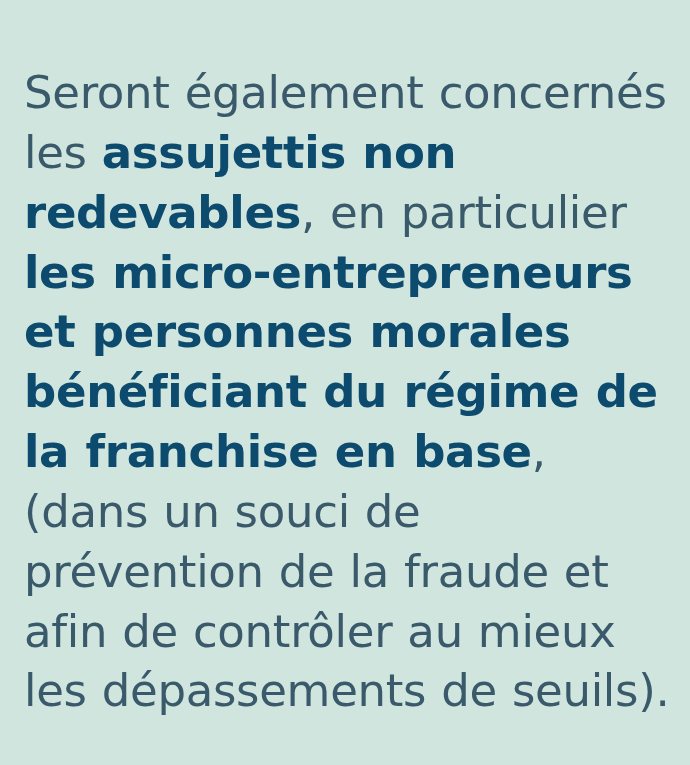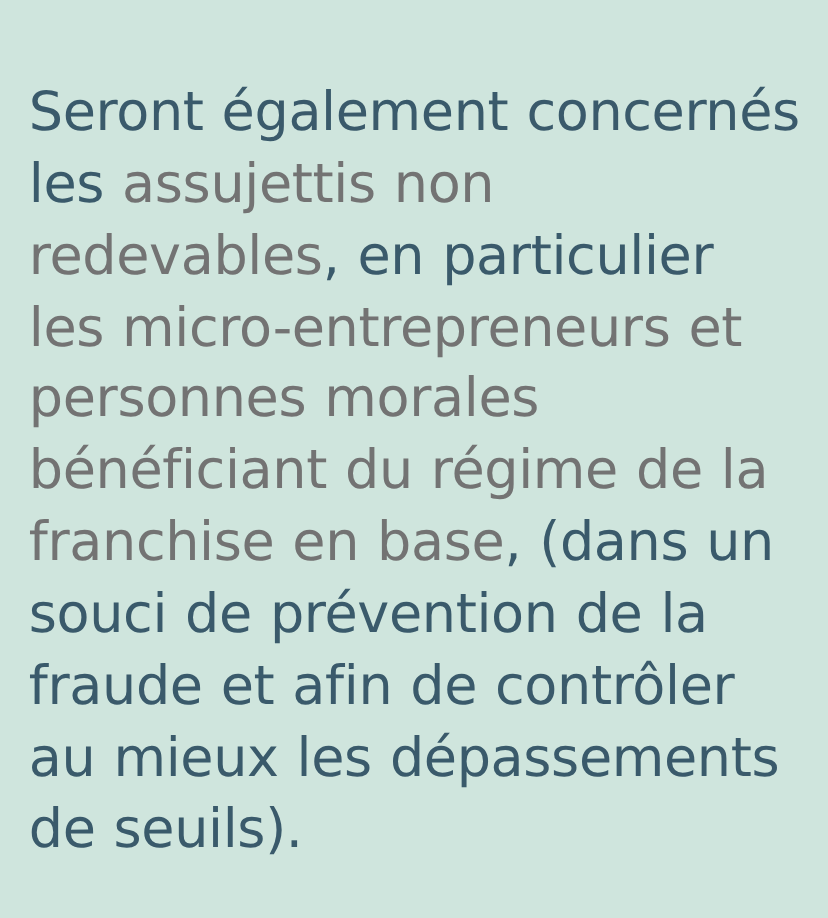--- a/index.html
+++ b/index.html
@@ -22,22 +22,22 @@
   }
   .paragraph {
     font-size: 45px;
     line-height: 1.33;
     letter-spacing: -0.3px;
     color: #3a5a6b;
     font-weight: 400;
     word-spacing: 1px;
   }
   .accent {
-    color: #737373;
-    font-weight: 400;
+    color: #0c4a6e;
+    font-weight: 700;
   }
   .normal {
     color: #3a5a6b;
     font-weight: 400;
   }
 </style>
 </head>
 <body>
 
 <div class="card">

